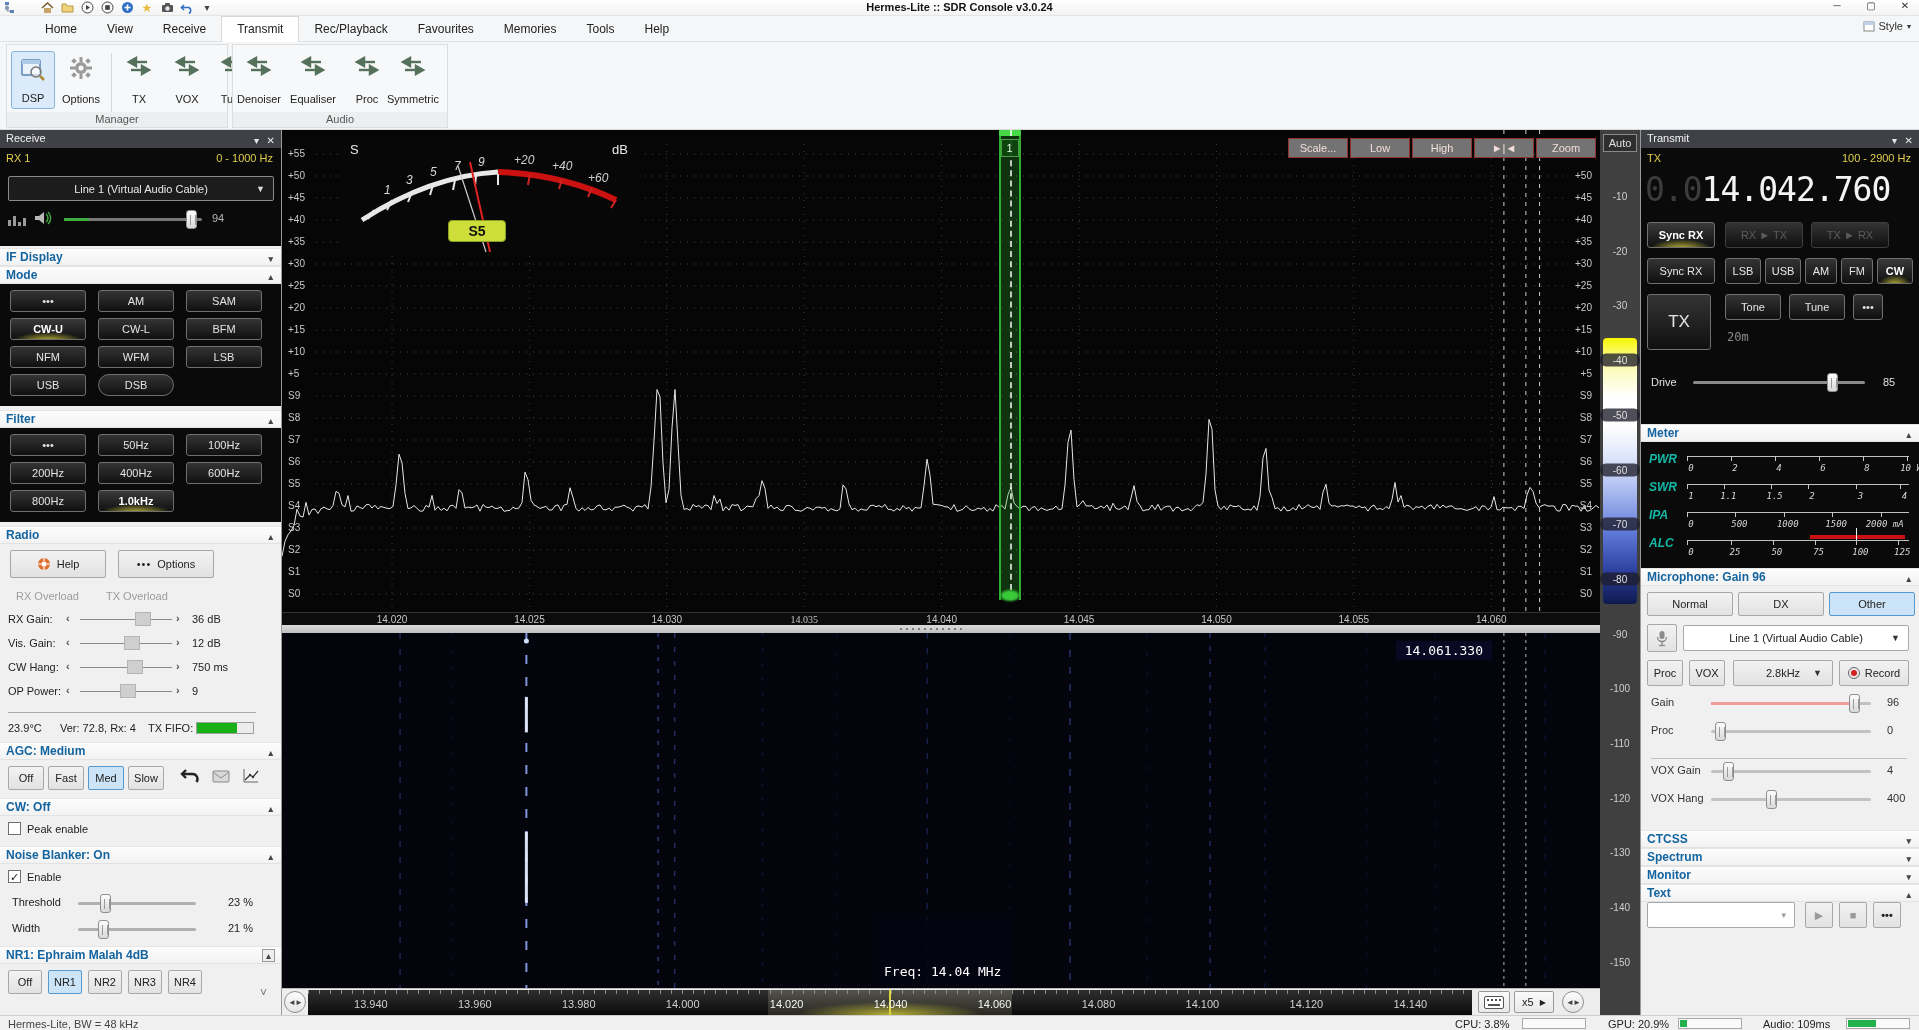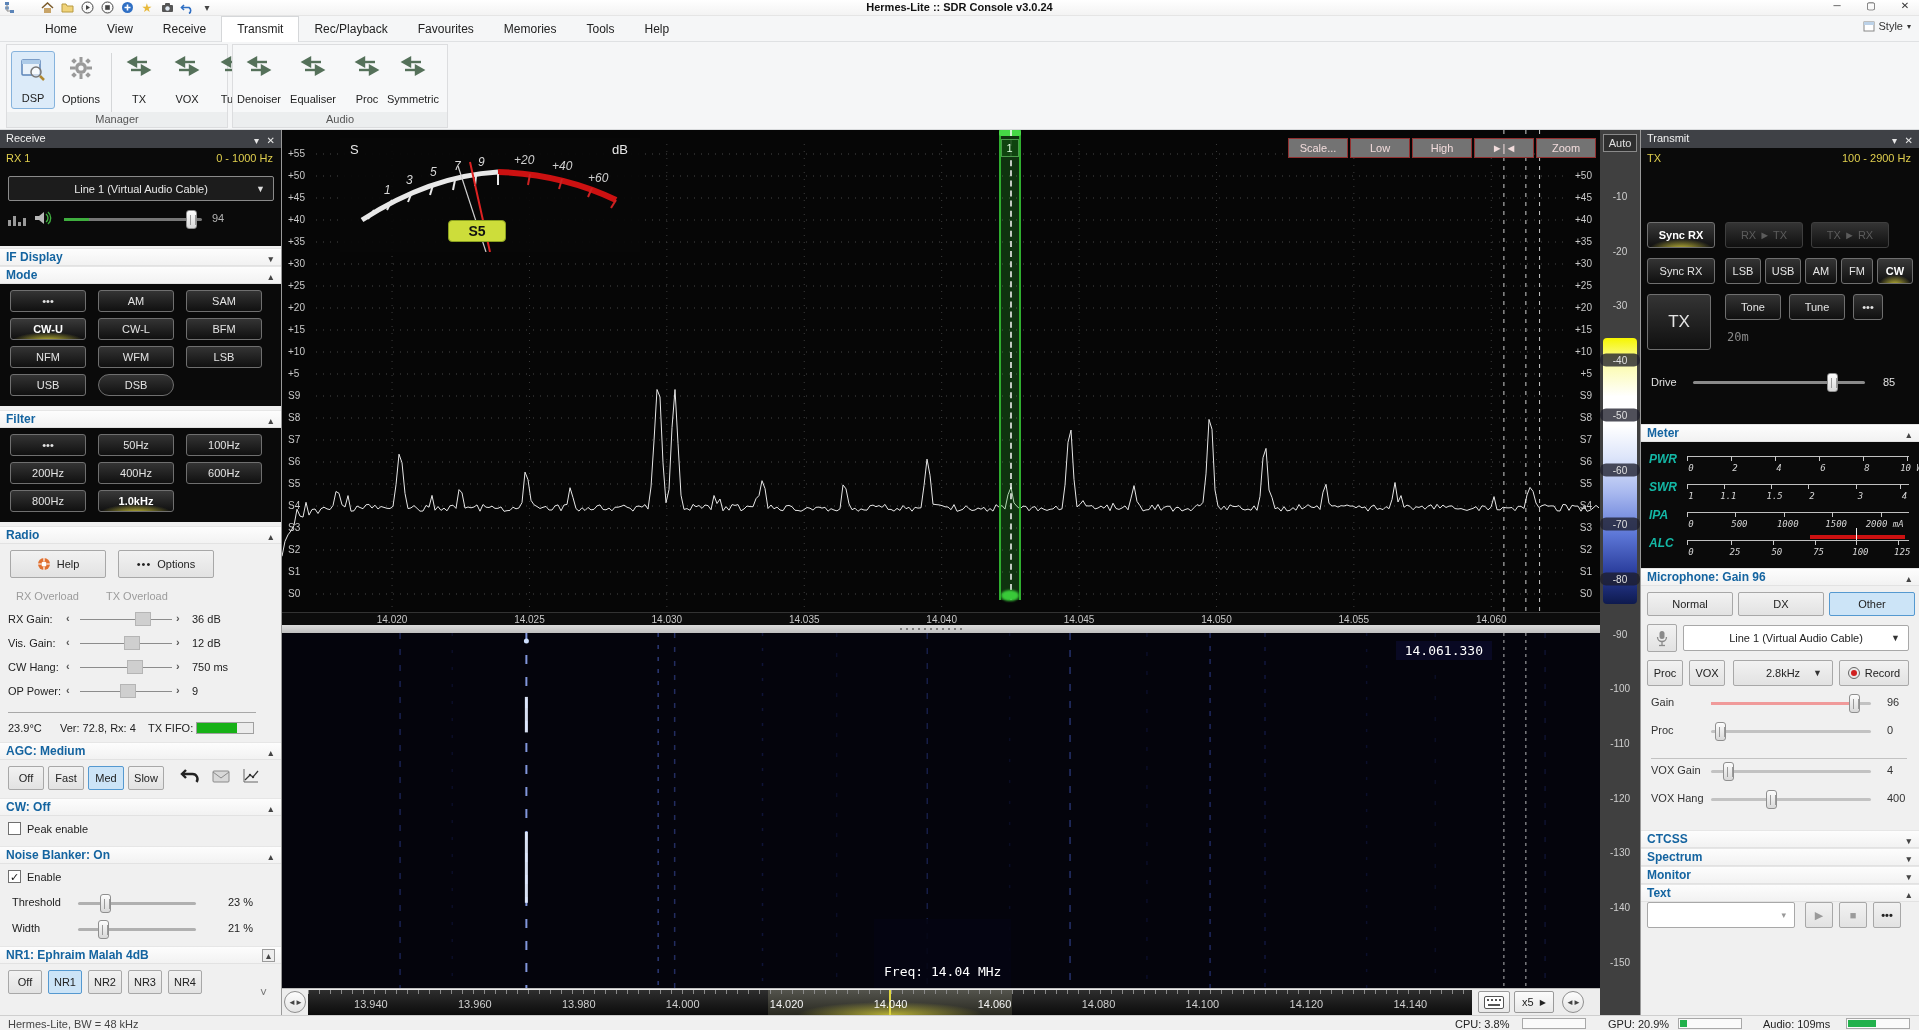--- a/index.html
+++ b/index.html
@@ -613,21 +613,21 @@
         <div class="redbtn" style="left: 1130px; width: 60px;">High</div>
         <div class="redbtn" style="left: 1192px; width: 60px;">►|◄</div>
         <div class="redbtn" style="left: 1254px; width: 60px;">Zoom</div>
       </div>
   </div>
 
   <div id="freqscale">
       <span class="fslabel" style="left: 110.053px;">14.020</span>
       <span class="fslabel" style="left: 247.454px;">14.025</span>
       <span class="fslabel" style="left: 384.856px;">14.030</span>
-      <span class="fslabel" style="left: 522.257px;">14.035</span>
+      <span class="fslabel" style="left: 522.257px; font-family: Liberation Serif, serif;">14.035</span>
       <span class="fslabel" style="left: 659.659px;">14.040</span>
       <span class="fslabel" style="left: 797.061px;">14.045</span>
       <span class="fslabel" style="left: 934.462px;">14.050</span>
       <span class="fslabel" style="left: 1071.86px;">14.055</span>
       <span class="fslabel" style="left: 1209.26px;">14.060</span>
     </div>
   <div id="splitter">
       <div class="dots"></div>
     </div>
 
@@ -725,20 +725,23 @@
 
 <div id="txpanel">
   <div class="bluehdr-dark">
     <span>Transmit</span>
     <span class="hdr-ico" style="right:22px;">▾</span>
     <span class="hdr-ico" style="right:6px;">✕</span>
   </div>
   <div class="bpanel" style="top:18px; height:276px;">
     <span class="abs yellow" style="left:6px; top:4px;">TX</span>
     <span class="abs yellow" style="right:8px; top:4px;">100 - 2900 Hz</span>
+    <div class="abs mono" style="left:4px; top:22px; font-size:33px; letter-spacing:-1px; white-space:nowrap;">
+      <span style="color:#3c3c3c;">0.0</span><span style="color:#f4f4f4;">14.042.760</span>
+    </div>
     <div id="txrow1">
         <div class="dbtn glow" style="left: 6px; top: 74px; width: 68px; height: 26px;">Sync RX</div>
         <div class="dbtn disabled" style="left: 84px; top: 74px; width: 78px; height: 26px;">RX ► TX</div>
         <div class="dbtn disabled" style="left: 170px; top: 74px; width: 78px; height: 26px;">TX ► RX</div>
       </div>
     <div id="txrow2">
         <div class="dbtn" style="left: 6px; top: 110px; width: 68px; height: 26px;">Sync RX</div>
         <div class="dbtn" style="left: 84px; top: 110px; width: 36px; height: 26px;">LSB</div>
         <div class="dbtn" style="left: 124px; top: 110px; width: 36px; height: 26px;">USB</div>
         <div class="dbtn" style="left: 164px; top: 110px; width: 32px; height: 26px;">AM</div>

